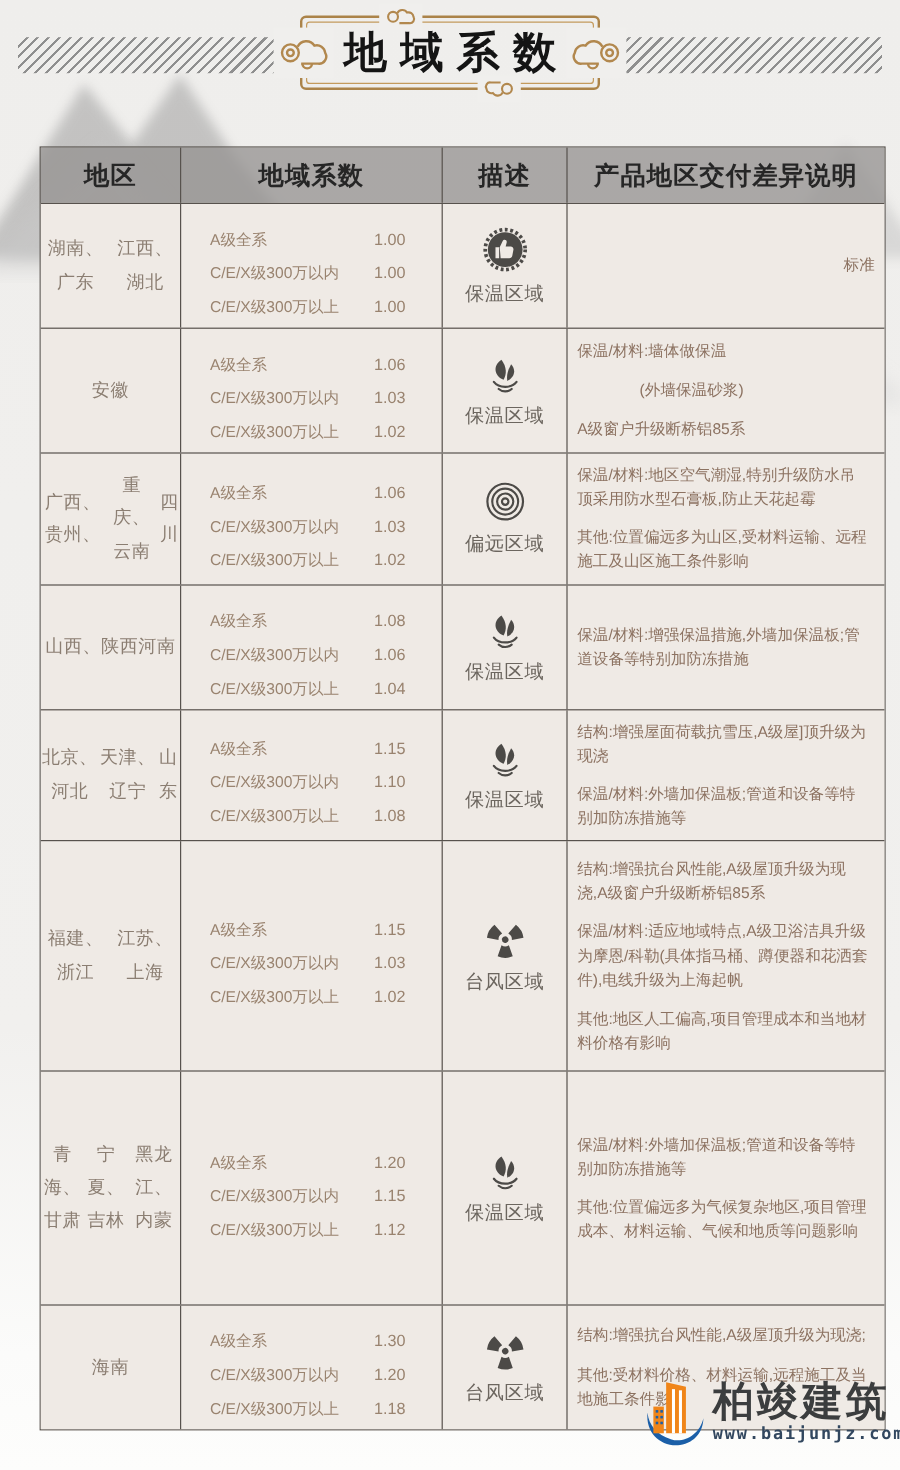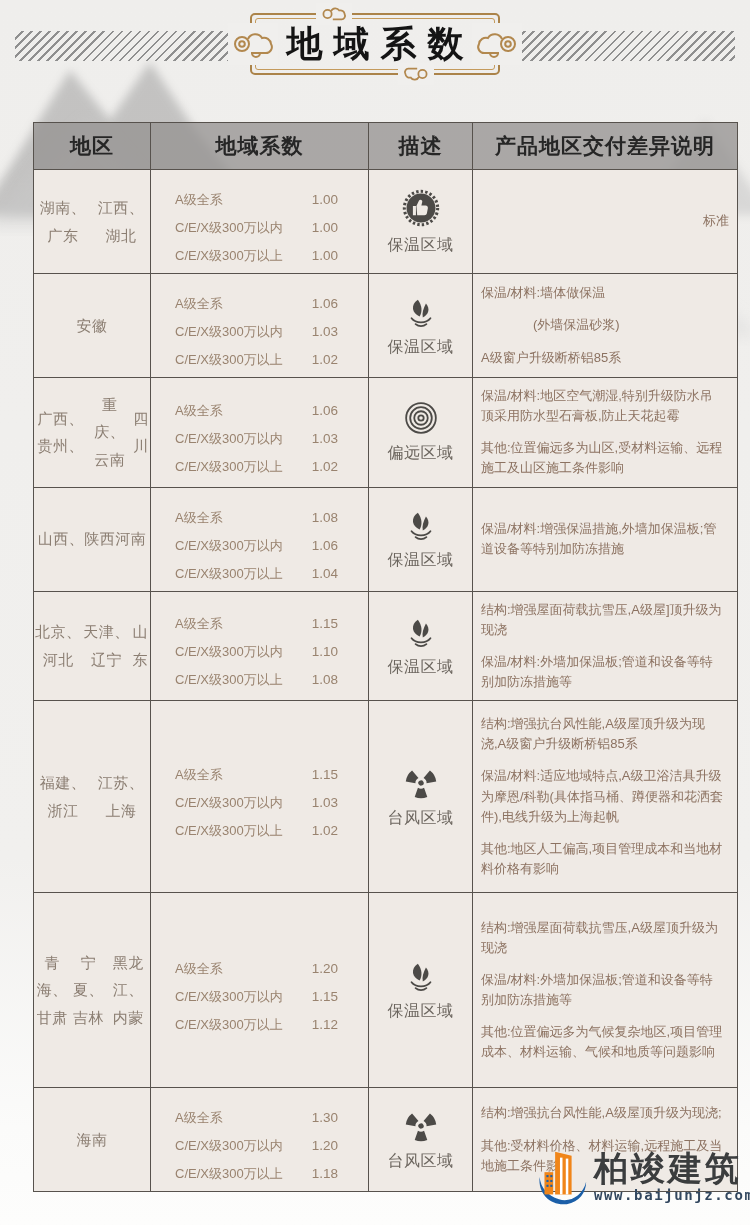--- a/index.html
+++ b/index.html
@@ -361,21 +361,20 @@
     <div class="cell cell-zone">
       <span class="zone-icon"><svg width="36" height="36" viewBox="-20 -22 40 40">
                 <path fill="#4c4a47" d="M-1.5,3 C-10,0 -12,-10 -3.5,-15.5 C1.5,-9 1.5,-2 -1.5,3 Z"></path>
                 <path fill="#4c4a47" d="M2,4 C8.5,1 10.5,-6 5.5,-11.5 C2.5,-6 1,-1 2,4 Z"></path>
                 <path fill="none" stroke="#4c4a47" stroke-width="2" stroke-linecap="round" d="M-10.5,5 C-6,11 6,11 10.5,5"></path>
                 <path fill="none" stroke="#4c4a47" stroke-width="2" stroke-linecap="round" d="M-6,11.5 C-2.5,14.5 2.5,14.5 6,11.5"></path>
               </svg></span>
       <span class="zone-label">保温区域</span>
     </div>
     <div class="cell cell-notes">
-            <p>结构:增强屋面荷载抗雪压,A级屋顶升级为现浇</p>
             <p>保温/材料:外墙加保温板;管道和设备等特别加防冻措施等</p>
             <p>其他:位置偏远多为气候复杂地区,项目管理成本、材料运输、气候和地质等问题影响</p>
           </div>
   </div>
 
   <div class="t-row">
     <div class="cell cell-region">
             <div>海南</div>
           </div>
     <div class="cell cell-coef">

